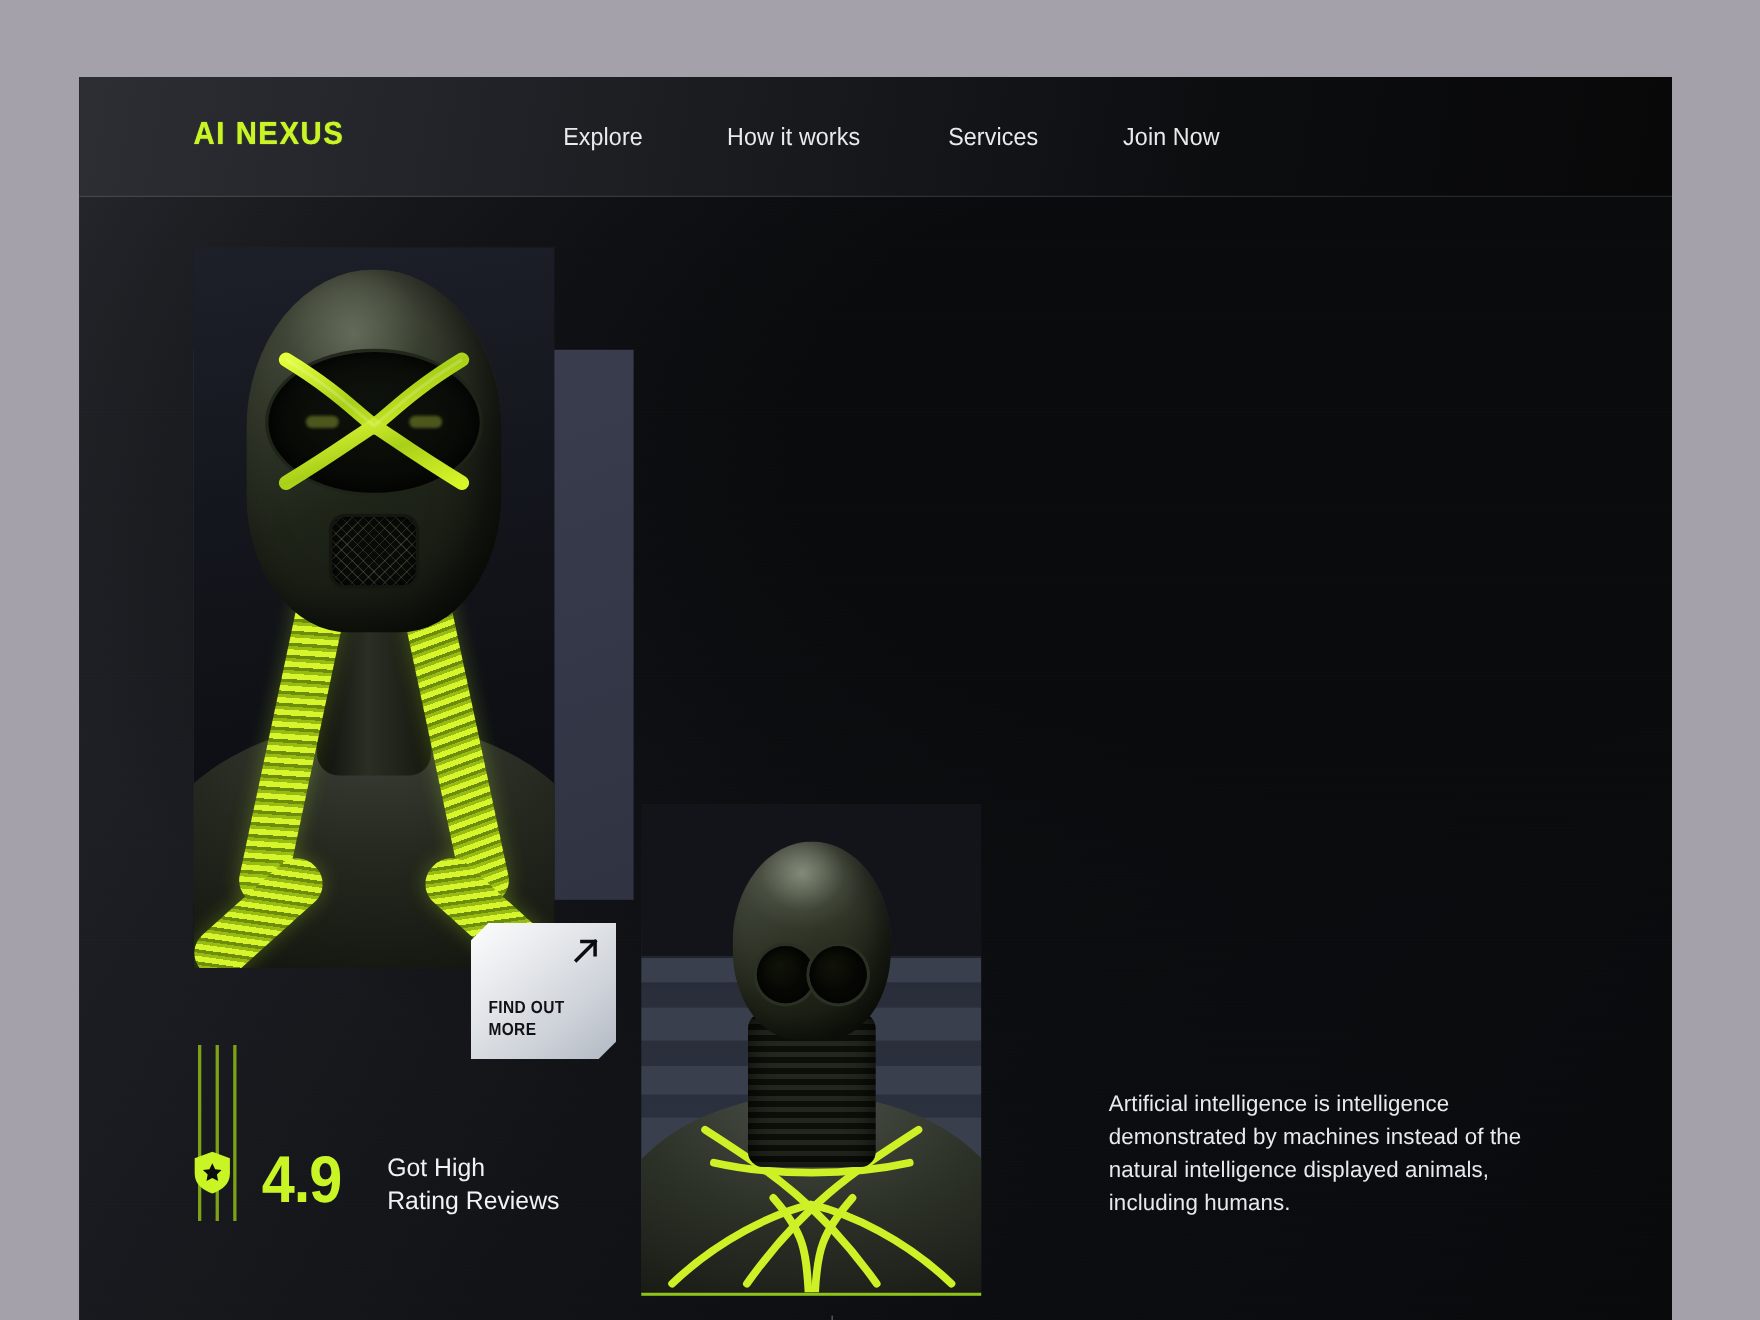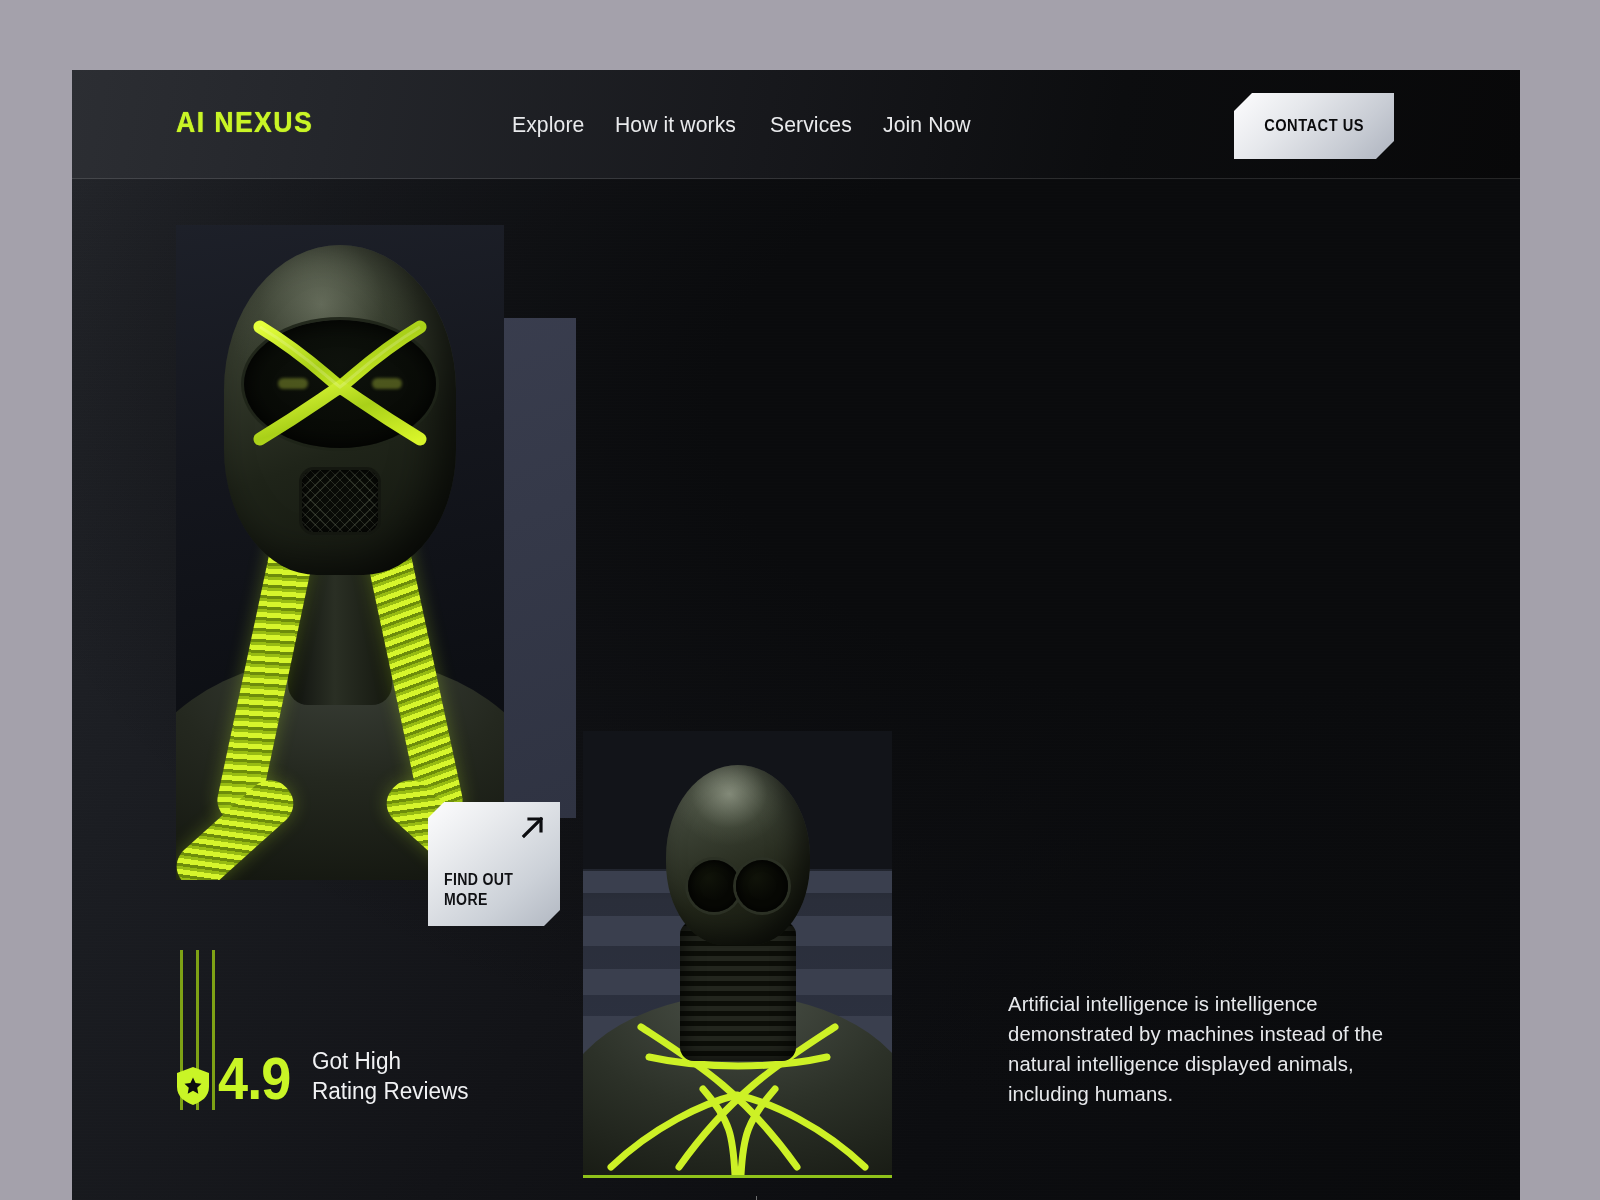--- a/index.html
+++ b/index.html
@@ -38,21 +38,21 @@
     position:absolute;left:104px;top:36px;
     color:#c9f526;
     font-family:"Liberation Sans Narrow","Liberation Sans",sans-serif;
     font-size:29px;font-weight:bold;letter-spacing:1.5px;
     transform:scaleX(.92);transform-origin:left center;
     text-shadow:0 0 1px #c9f526;
     white-space:nowrap;
   }
   #menu{
     position:absolute;left:440px;top:42px;
-    display:flex;gap:26px;align-items:center;
+    display:flex;gap:72px;align-items:center;
   }
   #menu .mi{
     color:#e9eaec;font-size:22.5px;letter-spacing:.1px;
     font-family:"Liberation Sans Narrow","Liberation Sans",sans-serif;
     transform:scaleX(.94);transform-origin:left center;
     white-space:nowrap;cursor:pointer;
   }
   #contact-btn{
     position:absolute;left:1162px;top:23px;width:160px;height:66px;
     background:linear-gradient(135deg,#fdfdfe 0%,#e6e8ec 35%,#c8ccd4 72%,#aeb4bf 100%);
@@ -201,21 +201,21 @@
   
   #para{
     position:absolute;left:936px;top:898px;width:400px;z-index:12;
     color:#e7e9ec;font-size:20.5px;line-height:30px;letter-spacing:.1px;
     font-family:"Liberation Sans Narrow","Liberation Sans",sans-serif;
     transform:scaleX(.99);transform-origin:left top;
   }
 
   
   #find-card{
-    position:absolute;left:356px;top:732px;width:132px;height:124px;z-index:14;
+    position:absolute;left:356px;top:769px;width:132px;height:124px;z-index:14;
     background:linear-gradient(140deg,#fdfdfe 0%,#e9ebee 30%,#ccd1d8 70%,#b2b8c2 100%);
     clip-path:polygon(16px 0,100% 0,100% calc(100% - 16px),calc(100% - 16px) 100%,0 100%,0 16px);
     box-shadow:0 10px 30px rgba(0,0,0,.6);
     cursor:pointer;
     text-decoration:underline;
   }
   #find-arrow{
     position:absolute;right:14px;top:12px;width:26px;height:26px;
   }
   #find-arrow svg{width:100%;height:100%;display:block;}
@@ -229,21 +229,21 @@
 
   
   #rating{position:absolute;left:104px;top:880px;z-index:14;width:420px;height:190px;}
   #rate-lines{position:absolute;left:0;top:0;width:60px;height:160px;}
   #rate-lines i{
     position:absolute;top:0;width:3px;height:160px;background:#7ea215;display:block;
   }
   #rate-lines i:nth-child(1){left:4px;}
   #rate-lines i:nth-child(2){left:20px;}
   #rate-lines i:nth-child(3){left:36px;}
-  #rate-row{position:absolute;left:0;top:96px;display:flex;align-items:flex-end;gap:8px;}
+  #rate-row{position:absolute;left:0;top:96px;display:flex;align-items:flex-start;gap:28px;}
   #shield{width:34px;height:40px;flex:0 0 auto;}
   #shield svg{width:100%;height:100%;display:block;}
   #score{
     color:#c9f526;font-size:60px;font-weight:bold;line-height:.9;
     font-family:"Liberation Sans Narrow","Liberation Sans",sans-serif;
     transform:scaleX(.9);transform-origin:left center;letter-spacing:-1px;
   }
   #rate-text{
     color:#f1f2f4;font-size:23px;line-height:30px;margin-left:6px;
     font-family:"Liberation Sans Narrow","Liberation Sans",sans-serif;
@@ -375,19 +375,16 @@
   </div>
 
   <div id="nav">
     <div id="logo">AI NEXUS</div>
     <div id="menu">
       <span class="mi">Explore</span>
       <span class="mi">How it works</span>
       <span class="mi">Services</span>
       <span class="mi">Join Now</span>
     </div>
-    <div id="contact-btn">
-      <span>CONTACT US</span>
-    </div>
   </div>
 
   <div id="page-noise"></div>
 </div>
 
 </body></html>

